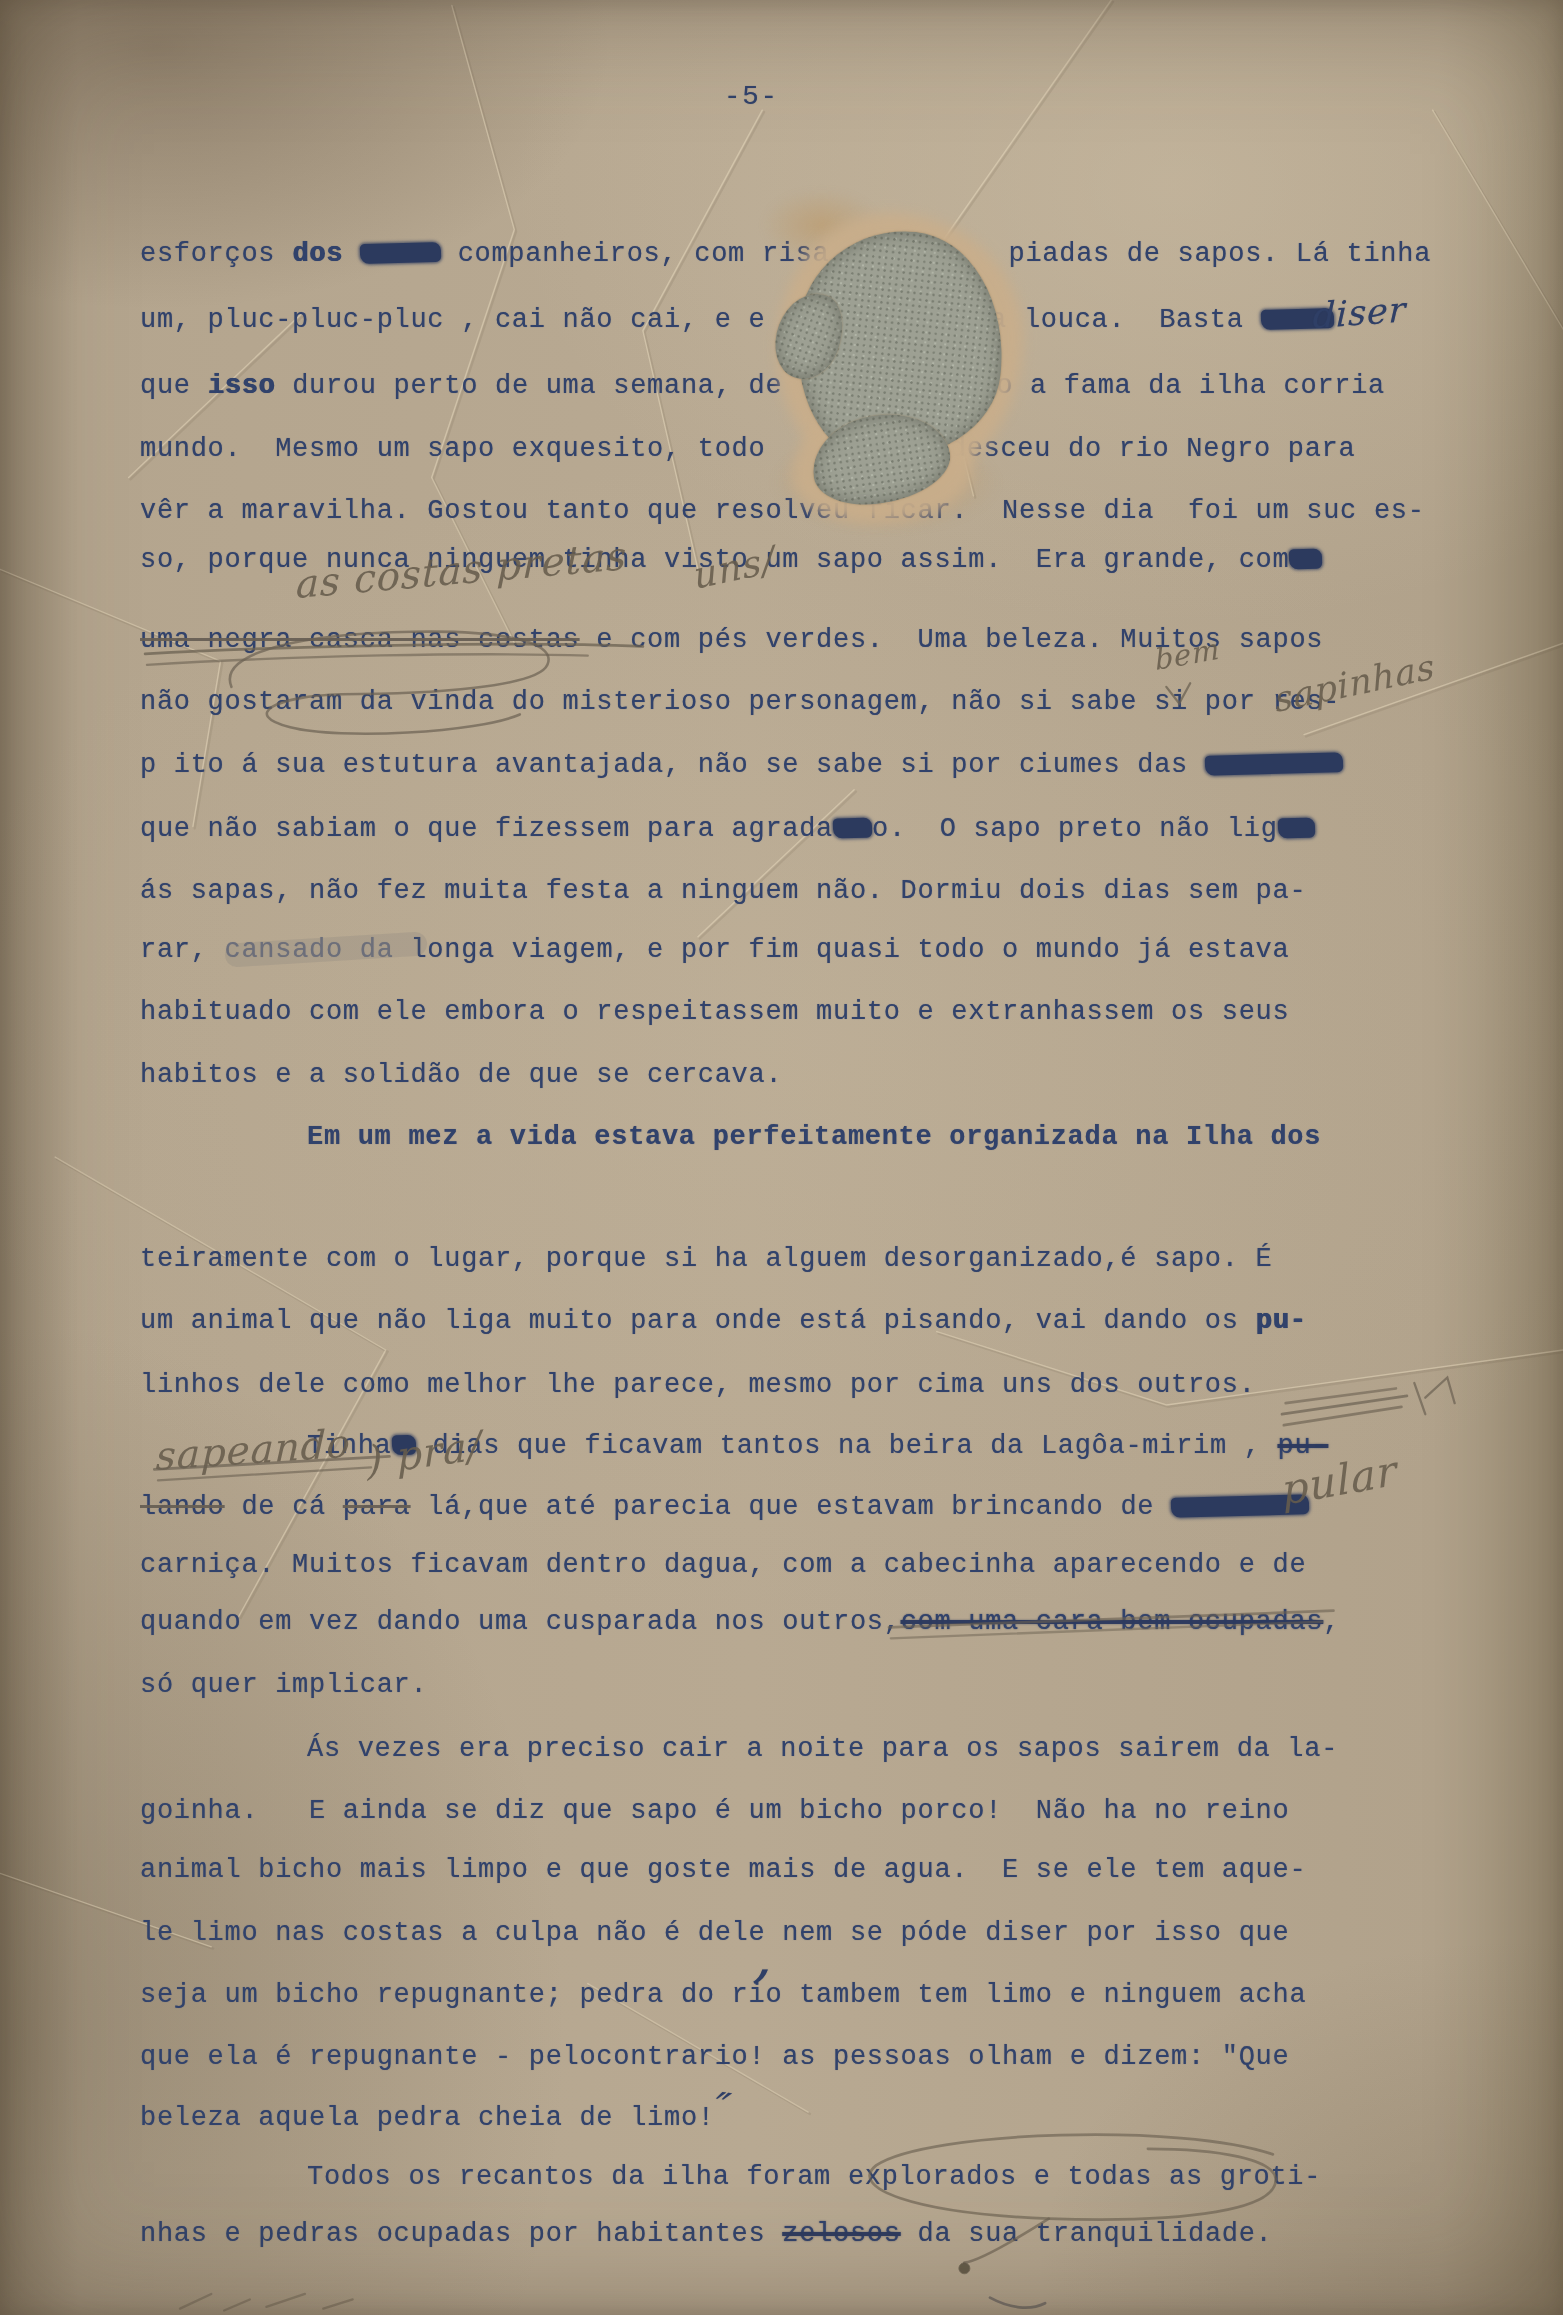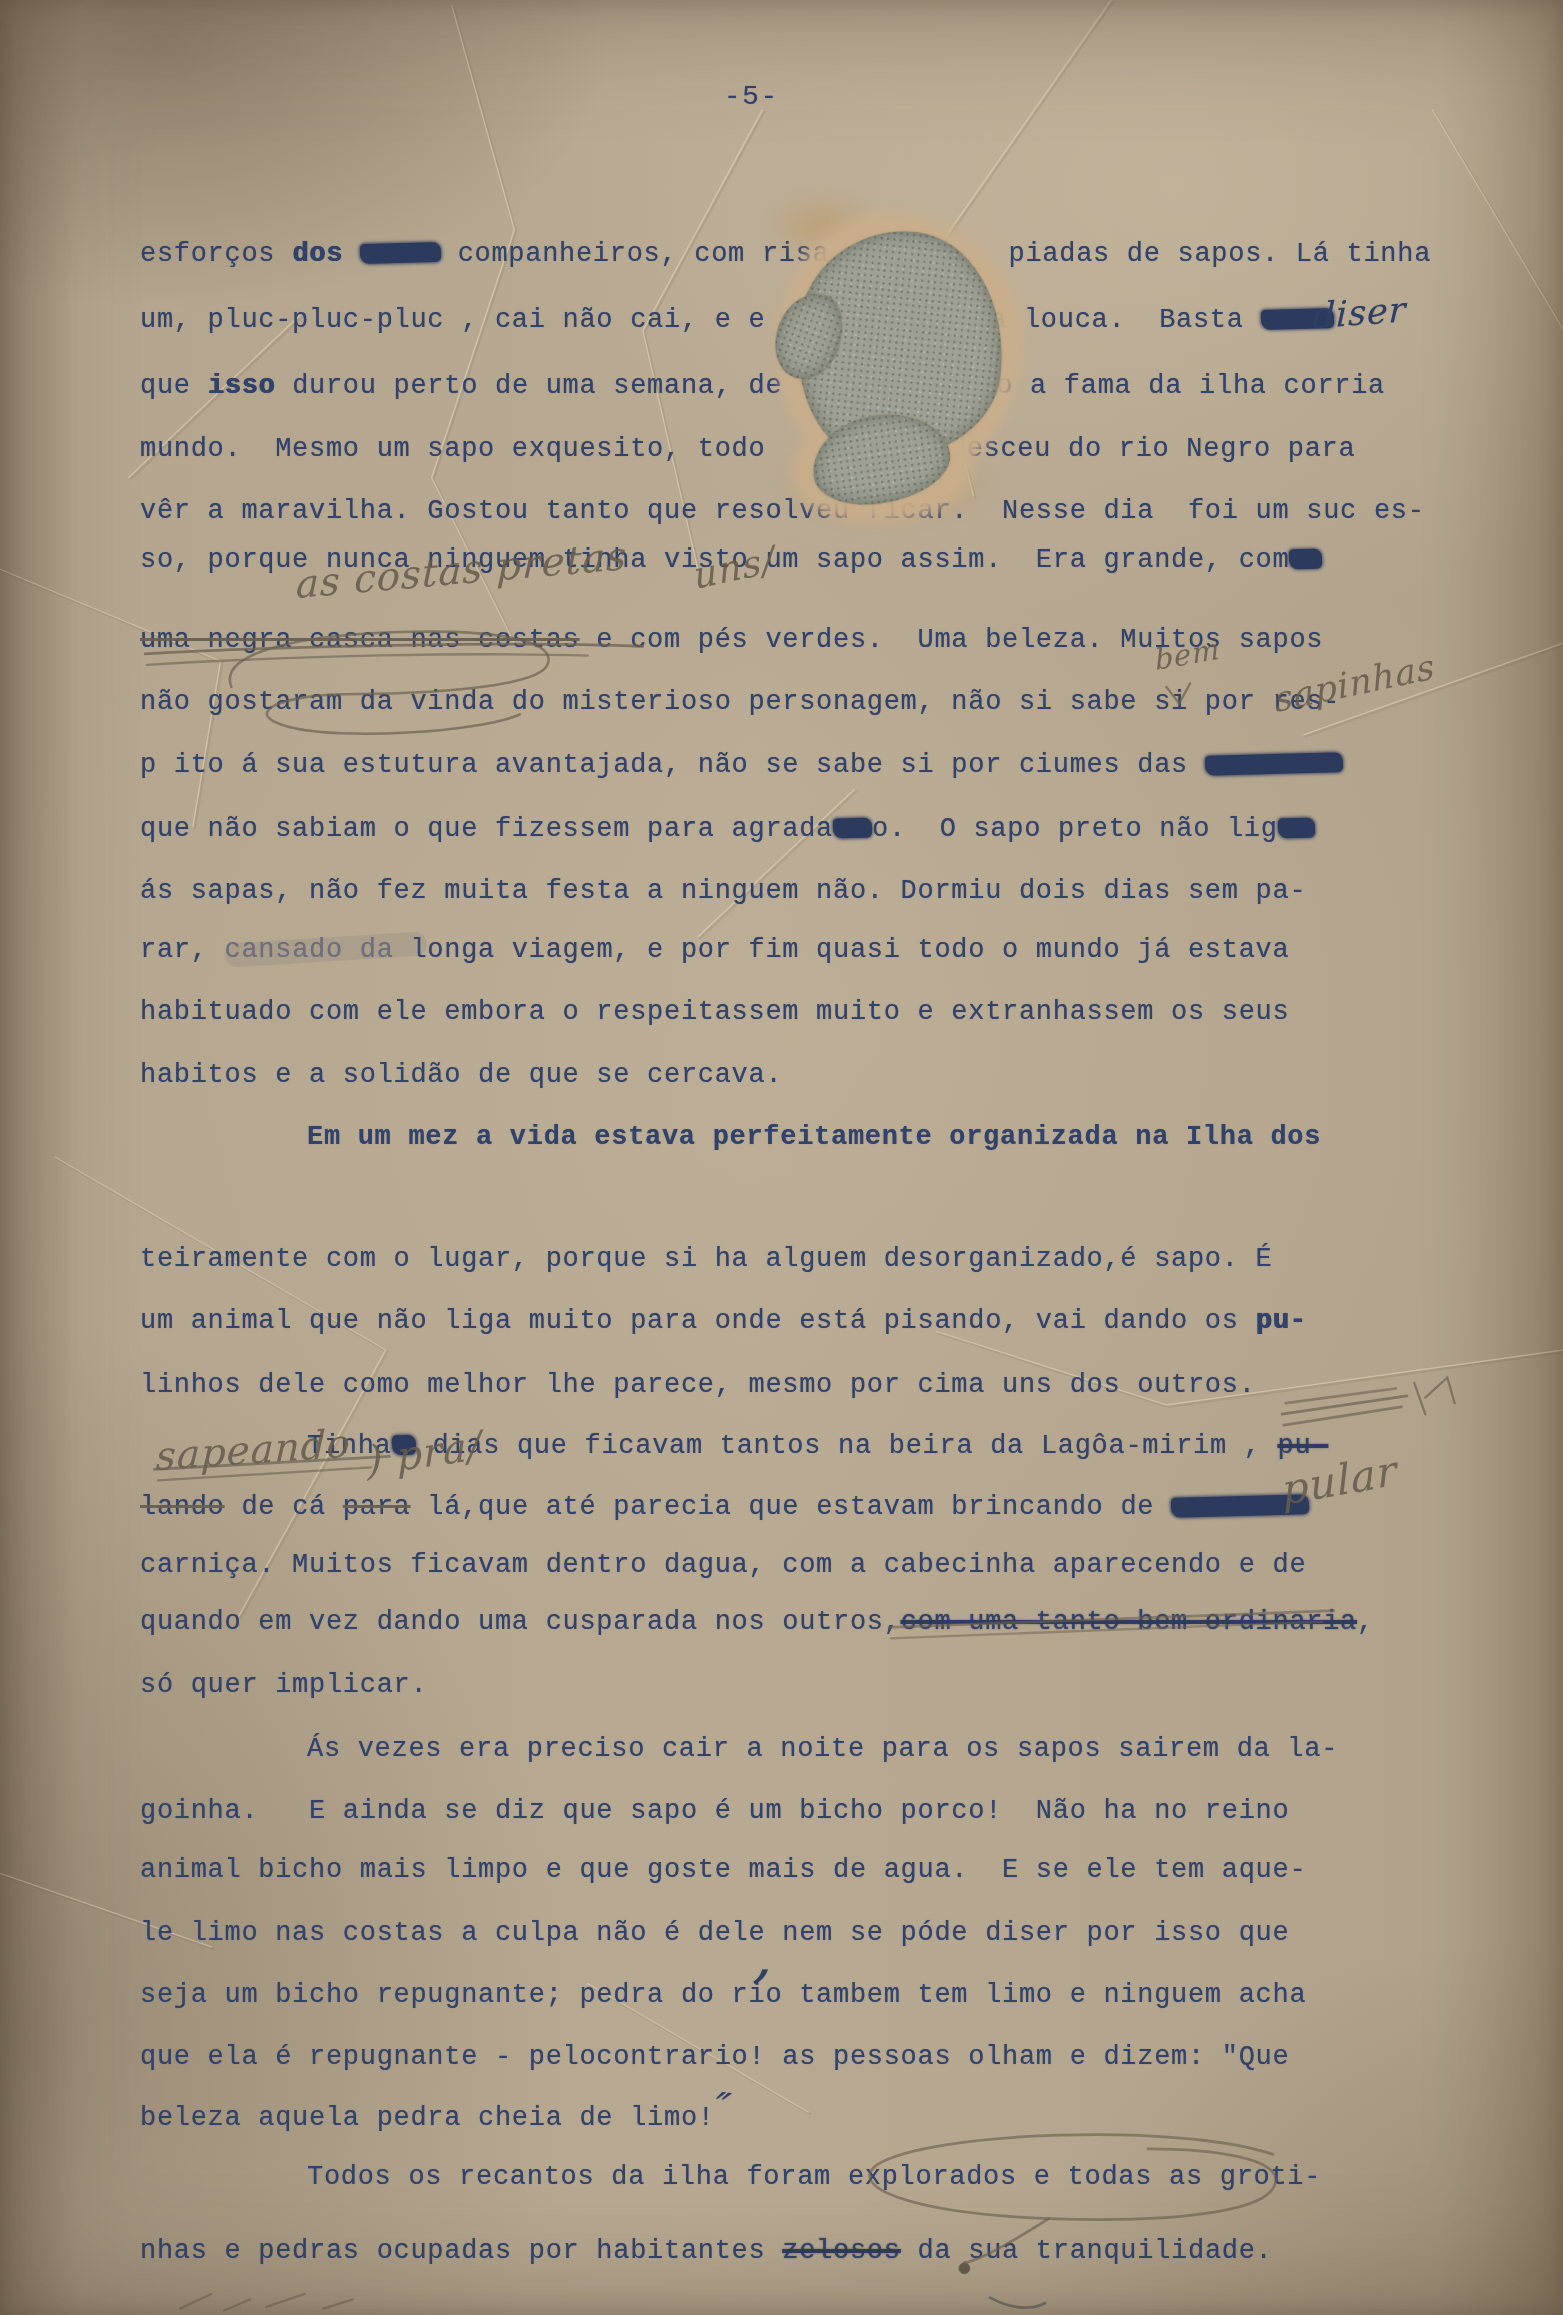--- a/index.html
+++ b/index.html
@@ -90,31 +90,31 @@
       <div class="tline" style="top: 933px;"><span>rar, </span><span class="smudge">cansado da</span><span> longa viagem, e por fim quasi todo o mundo já estava</span></div>
       <div class="tline" style="top: 995px;"><span>habituado com ele embora o respeitassem muito e extranhassem os seus</span></div>
       <div class="tline" style="top: 1058px;"><span>habitos e a solidão de que se cercava.</span></div>
       <div class="tline ind" style="top: 1120px; font-weight: bold;"><span>Em um mez a vida estava perfeitamente organizada na Ilha dos</span></div>
       <div class="tline" style="top: 1242px;"><span>teiramente com o lugar, porque si ha alguem desorganizado,é sapo. É</span></div>
       <div class="tline" style="top: 1304px;"><span>um animal que não liga muito para onde está pisando, vai dando os </span><span class="ot">pu-</span></div>
       <div class="tline" style="top: 1368px;"><span>linhos dele como melhor lhe parece, mesmo por cima uns dos outros.</span></div>
       <div class="tline ind" style="top: 1429px;"><span>Tinha</span><span class="blot" style="width: 24px;"></span><span> dias que ficavam tantos na beira da Lagôa-mirim , </span><span class="is">pu-</span></div>
       <div class="tline" style="top: 1490px;"><span class="ps">lando</span><span> de cá </span><span class="ps">para</span><span> lá,que até parecia que estavam brincando de </span><span class="blot" style="width: 138px;"></span></div>
       <div class="tline" style="top: 1548px;"><span>carniça. Muitos ficavam dentro dagua, com a cabecinha aparecendo e de</span></div>
-      <div class="tline" style="top: 1605px;"><span>quando em vez dando uma cusparada nos outros,</span><span class="is">com uma tanto bem ordinaria</span><span>,</span></div>
+      <div class="tline" style="top: 1605px;"><span>quando em vez dando uma cusparada nos outros,</span><span class="is">com uma cara bem ocupadas</span><span>,</span></div>
       <div class="tline" style="top: 1668px;"><span>só quer implicar.</span></div>
       <div class="tline ind" style="top: 1732px;"><span>Ás vezes era preciso cair a noite para os sapos sairem da la-</span></div>
       <div class="tline" style="top: 1794px;"><span>goinha.   E ainda se diz que sapo é um bicho porco!  Não ha no reino</span></div>
       <div class="tline" style="top: 1853px; text-align: center;"><span>animal bicho mais limpo e que goste mais de agua.  E se ele tem aque-</span></div>
       <div class="tline" style="top: 1916px;"><span>le limo nas costas a culpa não é dele nem se póde diser por isso que</span></div>
       <div class="tline" style="top: 1978px;"><span>seja um bicho repugnante; pedra do rio tambem tem limo e ninguem acha</span></div>
       <div class="tline" style="top: 2040px;"><span>que ela é repugnante - pelocontrario! as pessoas olham e dizem: "Que</span></div>
       <div class="tline" style="top: 2101px;"><span>beleza aquela pedra cheia de limo!</span></div>
       <div class="tline ind" style="top: 2160px;"><span>Todos os recantos da ilha foram explorados e todas as groti-</span></div>
-      <div class="tline" style="top: 2217px; margin-top: 17px;"><span>nhas e pedras ocupadas por habitantes </span><span class="is">zelosos</span><span> da sua tranquilidade.</span></div>
+      <div class="tline" style="top: 2217px;"><span>nhas e pedras ocupadas por habitantes </span><span class="is">zelosos</span><span> da sua tranquilidade.</span></div>
     </div>
 
   <div class="stain" style="left:771px;top:432px;width:230px;height:101px"></div>
   <div class="stain" style="left:762px;top:189px;width:119px;height:73px"></div>
   <div class="halo" style="left:777px;top:213px;width:246px;height:275px;border-radius:45% 55% 50% 50%/50% 45% 55% 50%"></div>
   <div class="halo" style="left:792px;top:404px;width:180px;height:119px;border-radius:50% 50% 55% 45%/60% 55% 45% 40%"></div>
   <div class="patch" style="left:797px;top:231px;width:206px;height:230px;border-radius:52% 48% 60% 40%/45% 58% 42% 55%;transform:rotate(6deg)"></div>
   <div class="patch" style="left:812px;top:415px;width:138px;height:88px;border-radius:50% 50% 55% 45%/60% 55% 45% 40%;transform:rotate(-8deg)"></div>
   <div class="patch" style="left:777px;top:292px;width:64px;height:88px;border-radius:55% 45% 50% 50%/50% 55% 45% 50%;transform:rotate(20deg)"></div>
 

